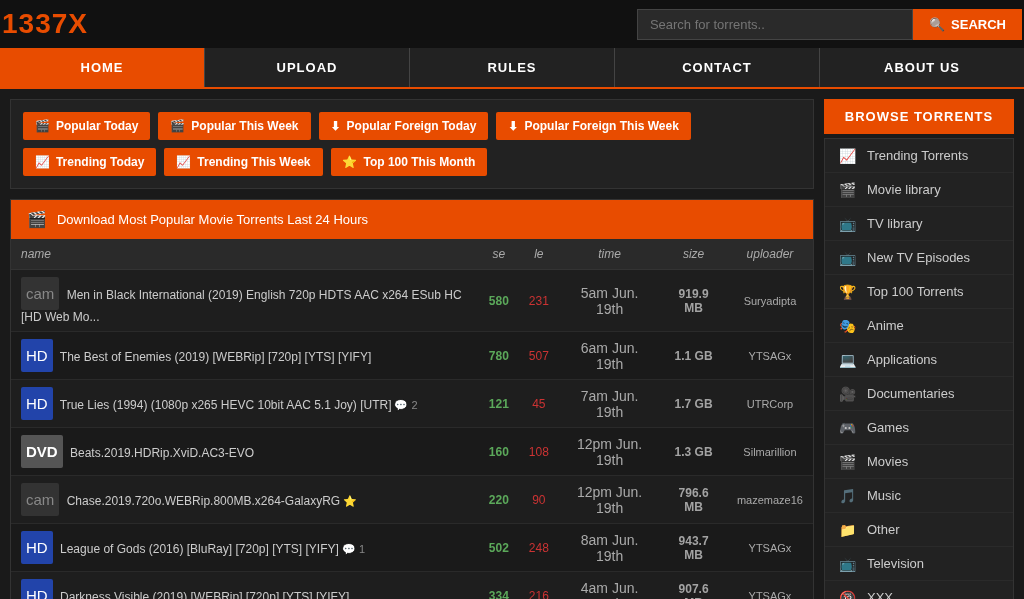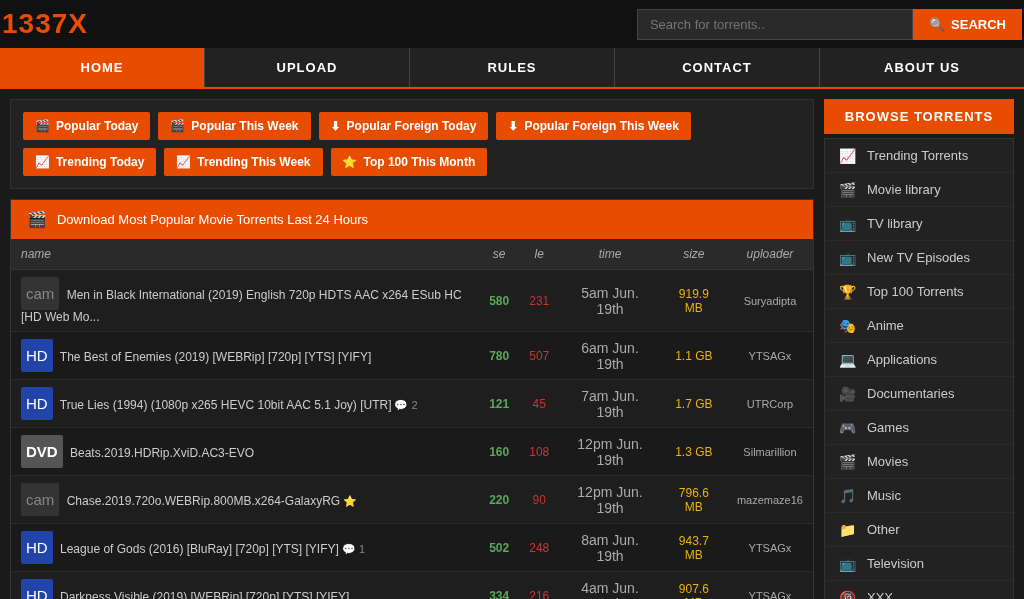--- a/index.html
+++ b/index.html
@@ -38,21 +38,21 @@
     thead th.num { text-align: center; }
     tbody tr { border-bottom: 1px solid #2a2a2a; }
     tbody tr:nth-child(even) { background: #1a1a1a; }
     tbody tr:nth-child(odd) { background: #1e1e1e; }
     tbody td { padding: 7px 10px; font-size: 12px; }
     tbody td.name { color: #ccc; }
     tbody td.name a { color: #ccc; text-decoration: none; }
     tbody td.se { color: #5ba85a; font-weight: bold; text-align: center; }
     tbody td.le { color: #cc3333; text-align: center; }
     tbody td.time { color: #aaa; text-align: center; font-size: 14px; }
-    tbody td.size { text-align: center; color: #eab308; }
+    tbody td.size { text-align: center; color: #a3a3a3; font-weight: bold; }
     tbody td.uploader { text-align: center; color: #aaa; font-size: 11px; }
 
     .badge { display: inline-block; background: #333; color: #aaa; font-size: 15px; padding: 8px 5px; margin-right: 4px; border-radius: 2px; }
     .badge-hd { background: #2244aa; color: #fff; }
     .badge-dvd { background: #555; color: #fff; font-weight: bold; }
     .star-icon { color: #e8a000; font-size: 11px; }
     .comment-icon { color: #888; font-size: 11px; }
 
     
     #sidebar-title { background: #e84c00; color: #fff; text-align: center; padding: 10px; font-weight: bold; font-size: 13px; letter-spacing: 1px; margin-bottom: 4px; }

